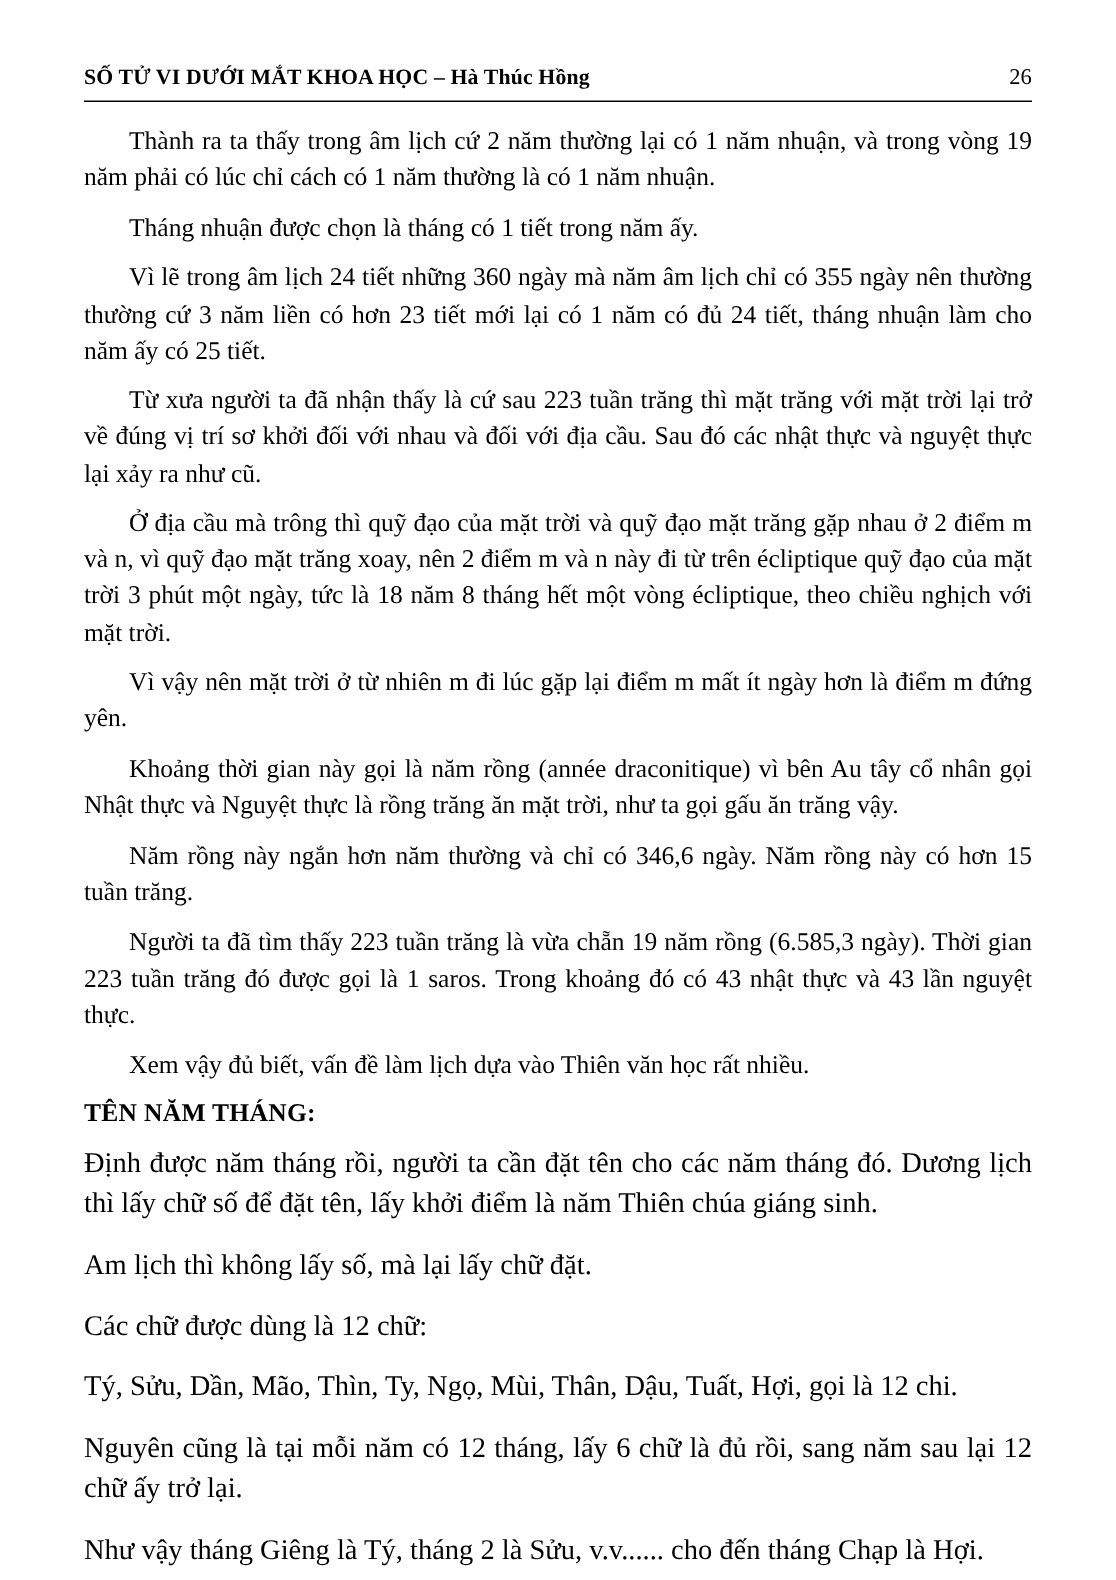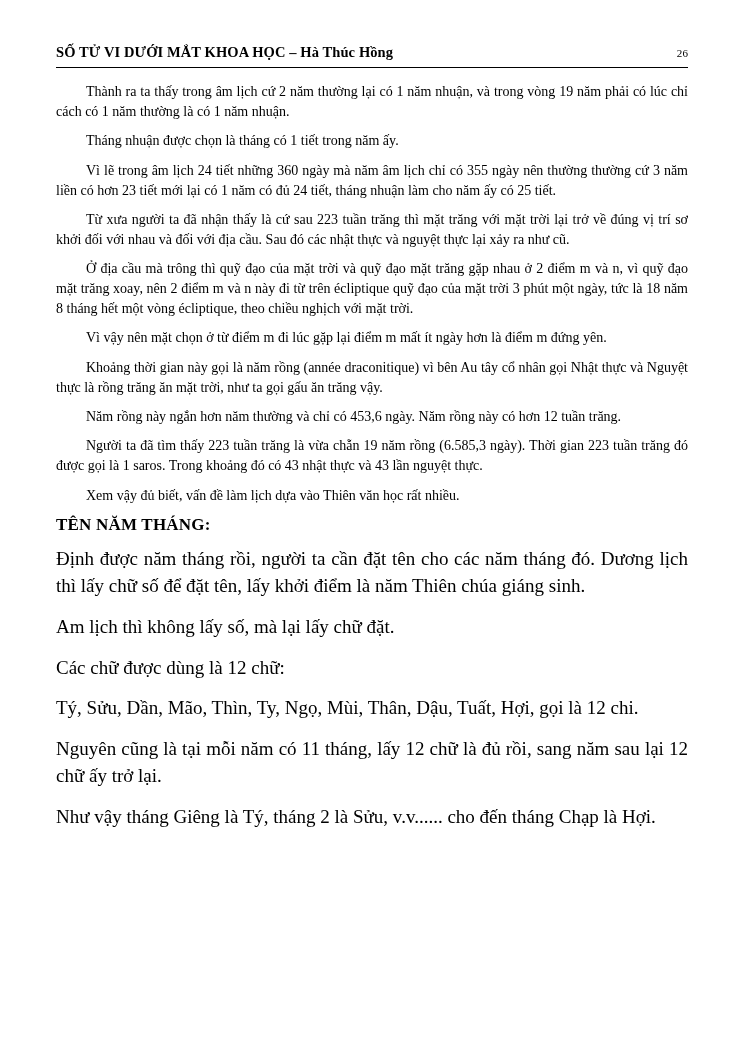--- a/index.html
+++ b/index.html
@@ -32,31 +32,31 @@
     font-weight: bold;
     font-size: 14.5px;
     letter-spacing: 0.1px;
     padding-bottom: 6px;
   }
   .header-title {
     white-space: nowrap;
   }
   .header-page {
     font-weight: normal;
-    font-size: 11px;
+    font-size: 15px;
     margin-left: 12px;
   }
   .rule {
     border: 0;
     border-top: 1px solid #000;
     margin: 0 0 14px 0;
   }
   .body-text p {
     margin: 0 0 9.5px 0;
-    font-size: 14px;
+    font-size: 17px;
     line-height: 1.42;
     text-align: justify;
     text-indent: 30px;
     hyphens: none;
   }
   .section-heading {
     font-weight: bold;
     font-size: 17px;
     margin: 8px 0 10px 0;
     letter-spacing: 0.2px;
@@ -79,31 +79,31 @@
     <div class="header-page">26</div>
   </div>
   <hr class="rule">
 
   <div class="body-text">
     <p>Thành ra ta thấy trong âm lịch cứ 2 năm thường lại có 1 năm nhuận, và trong vòng 19 năm phải có lúc chỉ cách có 1 năm thường là có 1 năm nhuận.</p>
     <p>Tháng nhuận được chọn là tháng có 1 tiết trong năm ấy.</p>
     <p>Vì lẽ trong âm lịch 24 tiết những 360 ngày mà năm âm lịch chỉ có 355 ngày nên thường thường cứ 3 năm liền có hơn 23 tiết mới lại có 1 năm có đủ 24 tiết, tháng nhuận làm cho năm ấy có 25 tiết.</p>
     <p>Từ xưa người ta đã nhận thấy là cứ sau 223 tuần trăng thì mặt trăng với mặt trời lại trở về đúng vị trí sơ khởi đối với nhau và đối với địa cầu. Sau đó các nhật thực và nguyệt thực lại xảy ra như cũ.</p>
     <p>Ở địa cầu mà trông thì quỹ đạo của mặt trời và quỹ đạo mặt trăng gặp nhau ở 2 điểm m và n, vì quỹ đạo mặt trăng xoay, nên 2 điểm m và n này đi từ trên écliptique quỹ đạo của mặt trời 3 phút một ngày, tức là 18 năm 8 tháng hết một vòng écliptique, theo chiều nghịch với mặt trời.</p>
-    <p>Vì vậy nên mặt chọn ở từ điểm m đi lúc gặp lại điểm m mất ít ngày hơn là điểm m đứng yên.</p>
+    <p>Vì vậy nên mặt trời ở từ nhiên m đi lúc gặp lại điểm m mất ít ngày hơn là điểm m đứng yên.</p>
     <p>Khoảng thời gian này gọi là năm rồng (année draconitique) vì bên Au tây cổ nhân gọi Nhật thực và Nguyệt thực là rồng trăng ăn mặt trời, như ta gọi gấu ăn trăng vậy.</p>
-    <p>Năm rồng này ngắn hơn năm thường và chỉ có 453,6 ngày. Năm rồng này có hơn 12 tuần trăng.</p>
+    <p>Năm rồng này ngắn hơn năm thường và chỉ có 346,6 ngày. Năm rồng này có hơn 15 tuần trăng.</p>
     <p>Người ta đã tìm thấy 223 tuần trăng là vừa chẵn 19 năm rồng (6.585,3 ngày). Thời gian 223 tuần trăng đó được gọi là 1 saros. Trong khoảng đó có 43 nhật thực và 43 lần nguyệt thực.</p>
     <p>Xem vậy đủ biết, vấn đề làm lịch dựa vào Thiên văn học rất nhiều.</p>
   </div>
 
   <div class="section-heading">TÊN NĂM THÁNG:</div>
 
   <div class="tail">
     <p>Định được năm tháng rồi, người ta cần đặt tên cho các năm tháng đó. Dương lịch thì lấy chữ số để đặt tên, lấy khởi điểm là năm Thiên chúa giáng sinh.</p>
     <p>Am lịch thì không lấy số, mà lại lấy chữ đặt.</p>
     <p>Các chữ được dùng là 12 chữ:</p>
     <p>Tý, Sửu, Dần, Mão, Thìn, Ty, Ngọ, Mùi, Thân, Dậu, Tuất, Hợi, gọi là 12 chi.</p>
-    <p>Nguyên cũng là tại mỗi năm có 11 tháng, lấy 12 chữ là đủ rồi, sang năm sau lại 12 chữ ấy trở lại.</p>
+    <p>Nguyên cũng là tại mỗi năm có 12 tháng, lấy 6 chữ là đủ rồi, sang năm sau lại 12 chữ ấy trở lại.</p>
     <p>Như vậy tháng Giêng là Tý, tháng 2 là Sửu, v.v...... cho đến tháng Chạp là Hợi.</p>
   </div>
 
 </div>
 
 </body></html>

